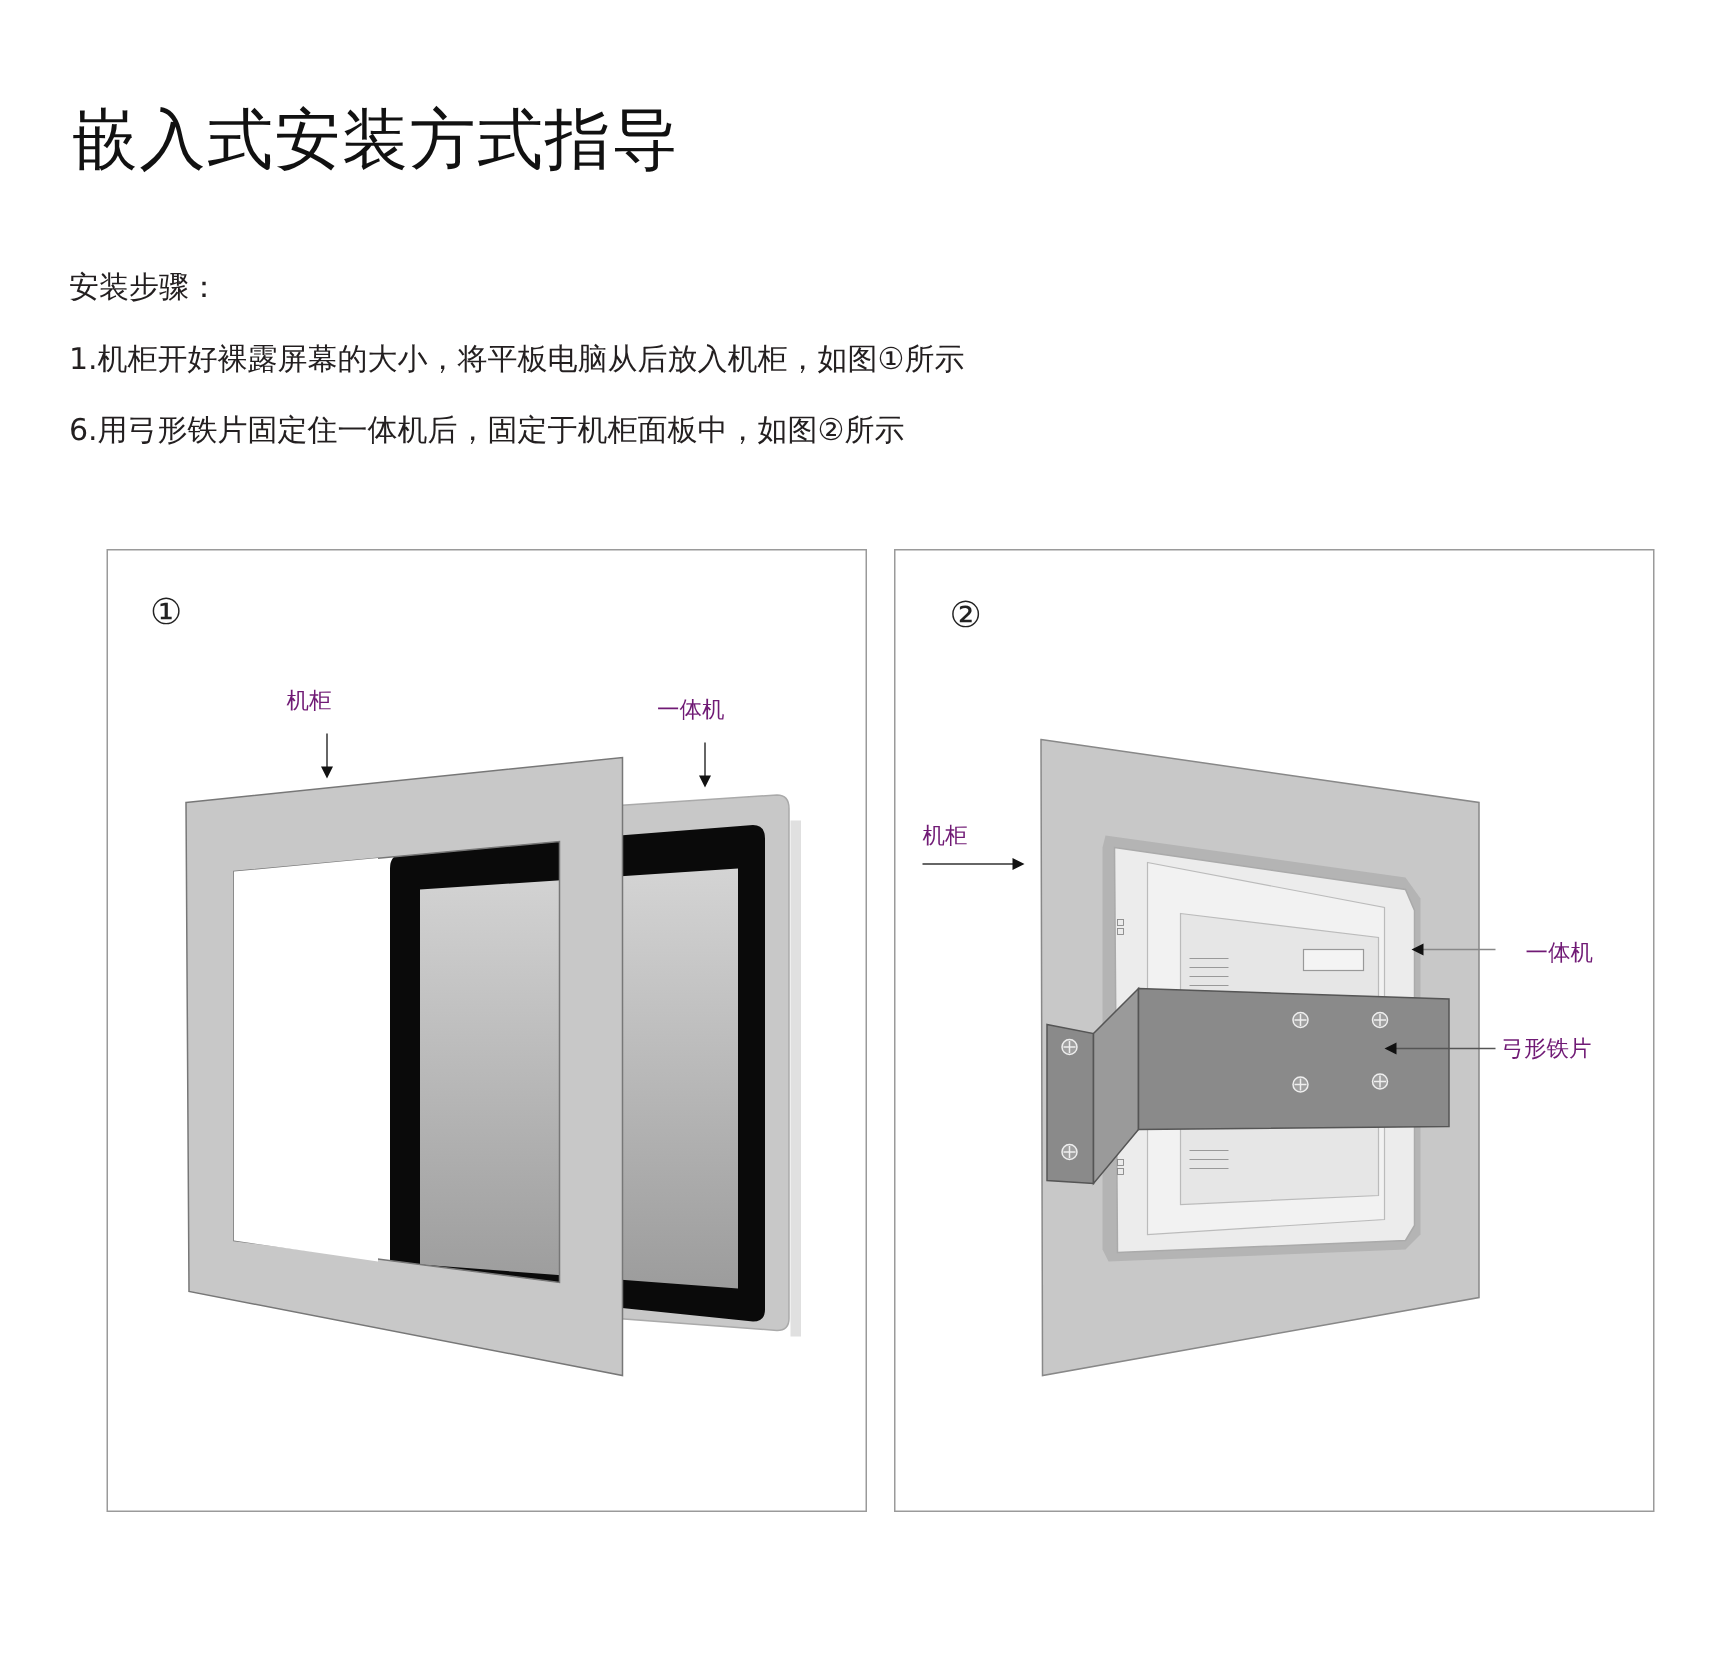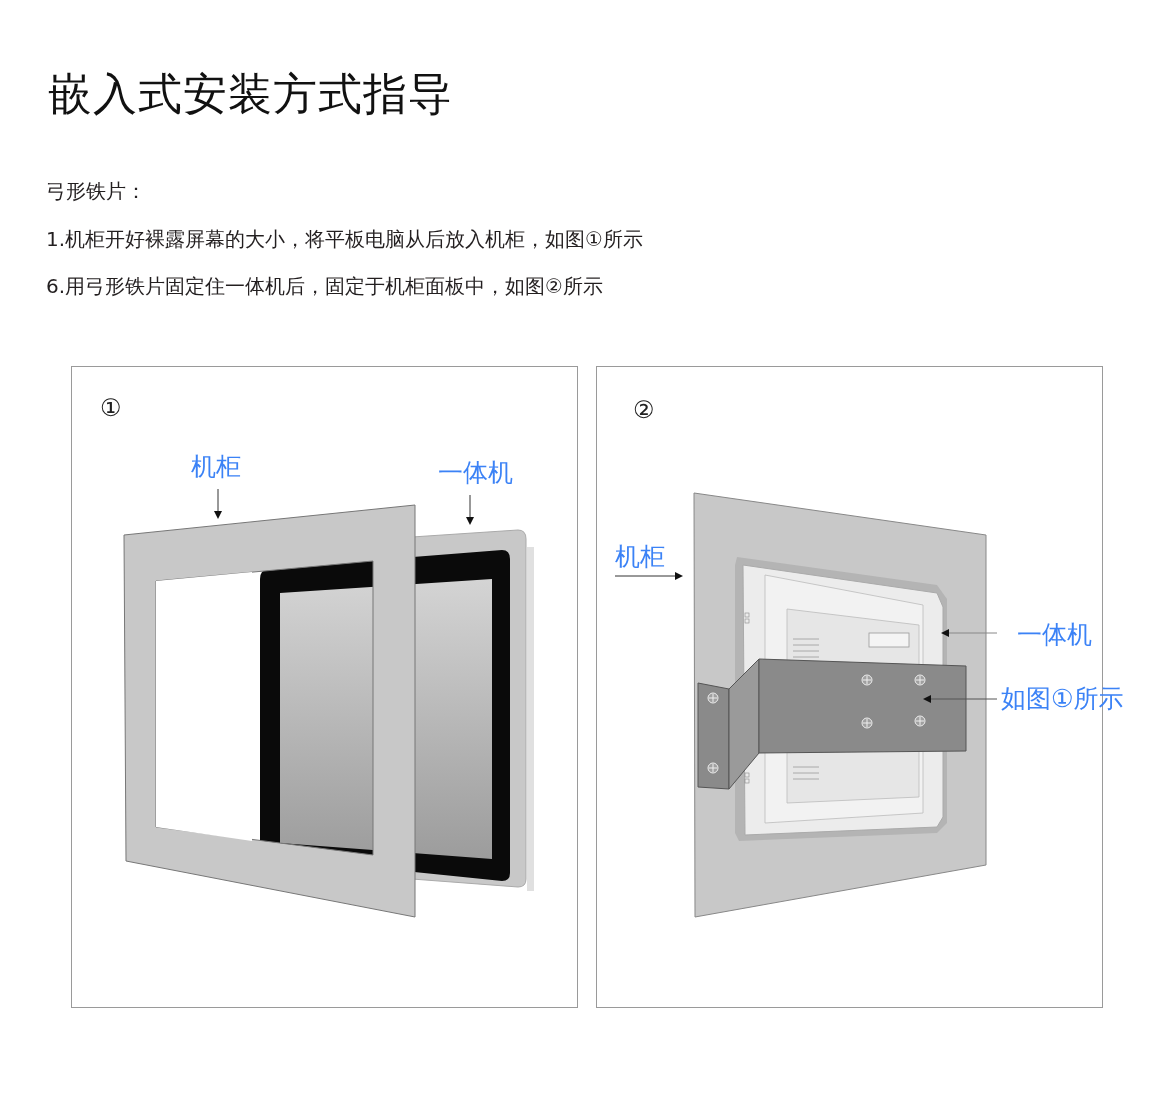--- a/index.html
+++ b/index.html
@@ -8,27 +8,27 @@
   .title { position:absolute; left:48px; top:64px; font-size:44px; line-height:60px; color:#111; letter-spacing:1px; }
   .steps-heading { position:absolute; left:46px; top:176px; font-size:20px; line-height:30px; }
   .step { position:absolute; left:46px; font-size:20px; line-height:30px; white-space:nowrap; }
   .step1 { top:224px; }
   .step2 { top:271px; }
   .panel { position:absolute; top:366px; width:507px; height:642px; border:1px solid #9a9a9a; box-sizing:border-box; background:#fff; }
   .panel1 { left:71px; }
   .panel2 { left:596px; }
   .panel svg { position:absolute; left:0; top:0; }
   .num { position:absolute; font-size:24px; line-height:30px; color:#222; }
-  .lbl { position:absolute; font-size:25px; line-height:28px; color:#3b82f6; white-space:nowrap; }
+  .lbl { position:absolute; font-size:15px; line-height:28px; color:#701a75; white-space:nowrap; }
 </style>
 </head>
 <body>
 
 <div class="title">嵌入式安装方式指导</div>
-<div class="steps-heading">弓形铁片：</div>
+<div class="steps-heading">安装步骤：</div>
 <div class="step step1">1.机柜开好裸露屏幕的大小，将平板电脑从后放入机柜，如图①所示</div>
 <div class="step step2">6.用弓形铁片固定住一体机后，固定于机柜面板中，如图②所示</div>
 
 <div class="panel panel1">
   <div class="num" style="left:28px;top:26px;">①</div>
   <div class="lbl" style="left:119px;top:86px;">机柜</div>
   <div class="lbl" style="left:366px;top:92px;">一体机</div>
   <svg width="507" height="642" viewBox="0 0 507 642">
     <defs>
       <linearGradient id="scr1" x1="0" y1="0" x2="0" y2="1">
@@ -60,21 +60,21 @@
 
       <polygon points="84,214 180,205 180,474 84,460" fill="#ffffff"></polygon>
     </g>
   </svg>
 </div>
 
 <div class="panel panel2">
   <div class="num" style="left:36px;top:28px;">②</div>
   <div class="lbl" style="left:18px;top:176px;">机柜</div>
   <div class="lbl" style="left:420px;top:254px;">一体机</div>
-  <div class="lbl" style="left:404px;top:318px;">如图①所示</div>
+  <div class="lbl" style="left:404px;top:318px;">弓形铁片</div>
   <svg width="507" height="642" viewBox="0 0 507 642">
 
     <polygon points="97,126 389,168 389,498 98,550" fill="#c8c8c8" stroke="#888" stroke-width="1"></polygon>
 
     <g>
       <path d="M140,190 L340,218 L350,232 L350,456 L340,466 L142,474 L138,466 L138,198 Z" fill="#b4b4b4"></path>
       <path d="M146,198 L340,226 L346,240 L346,450 L340,460 L148,468 Z" fill="#ececec" stroke="#aaa" stroke-width="1"></path>
       <polygon points="168,208 326,238 326,446 168,456" fill="#f2f2f2" stroke="#bbb" stroke-width="0.8"></polygon>
       <polygon points="190,242 322,258 322,430 190,436" fill="#e6e6e6" stroke="#bbb" stroke-width="0.8"></polygon>
       <rect x="272" y="266" width="40" height="14" fill="#f4f4f4" stroke="#999" stroke-width="0.8"></rect>

